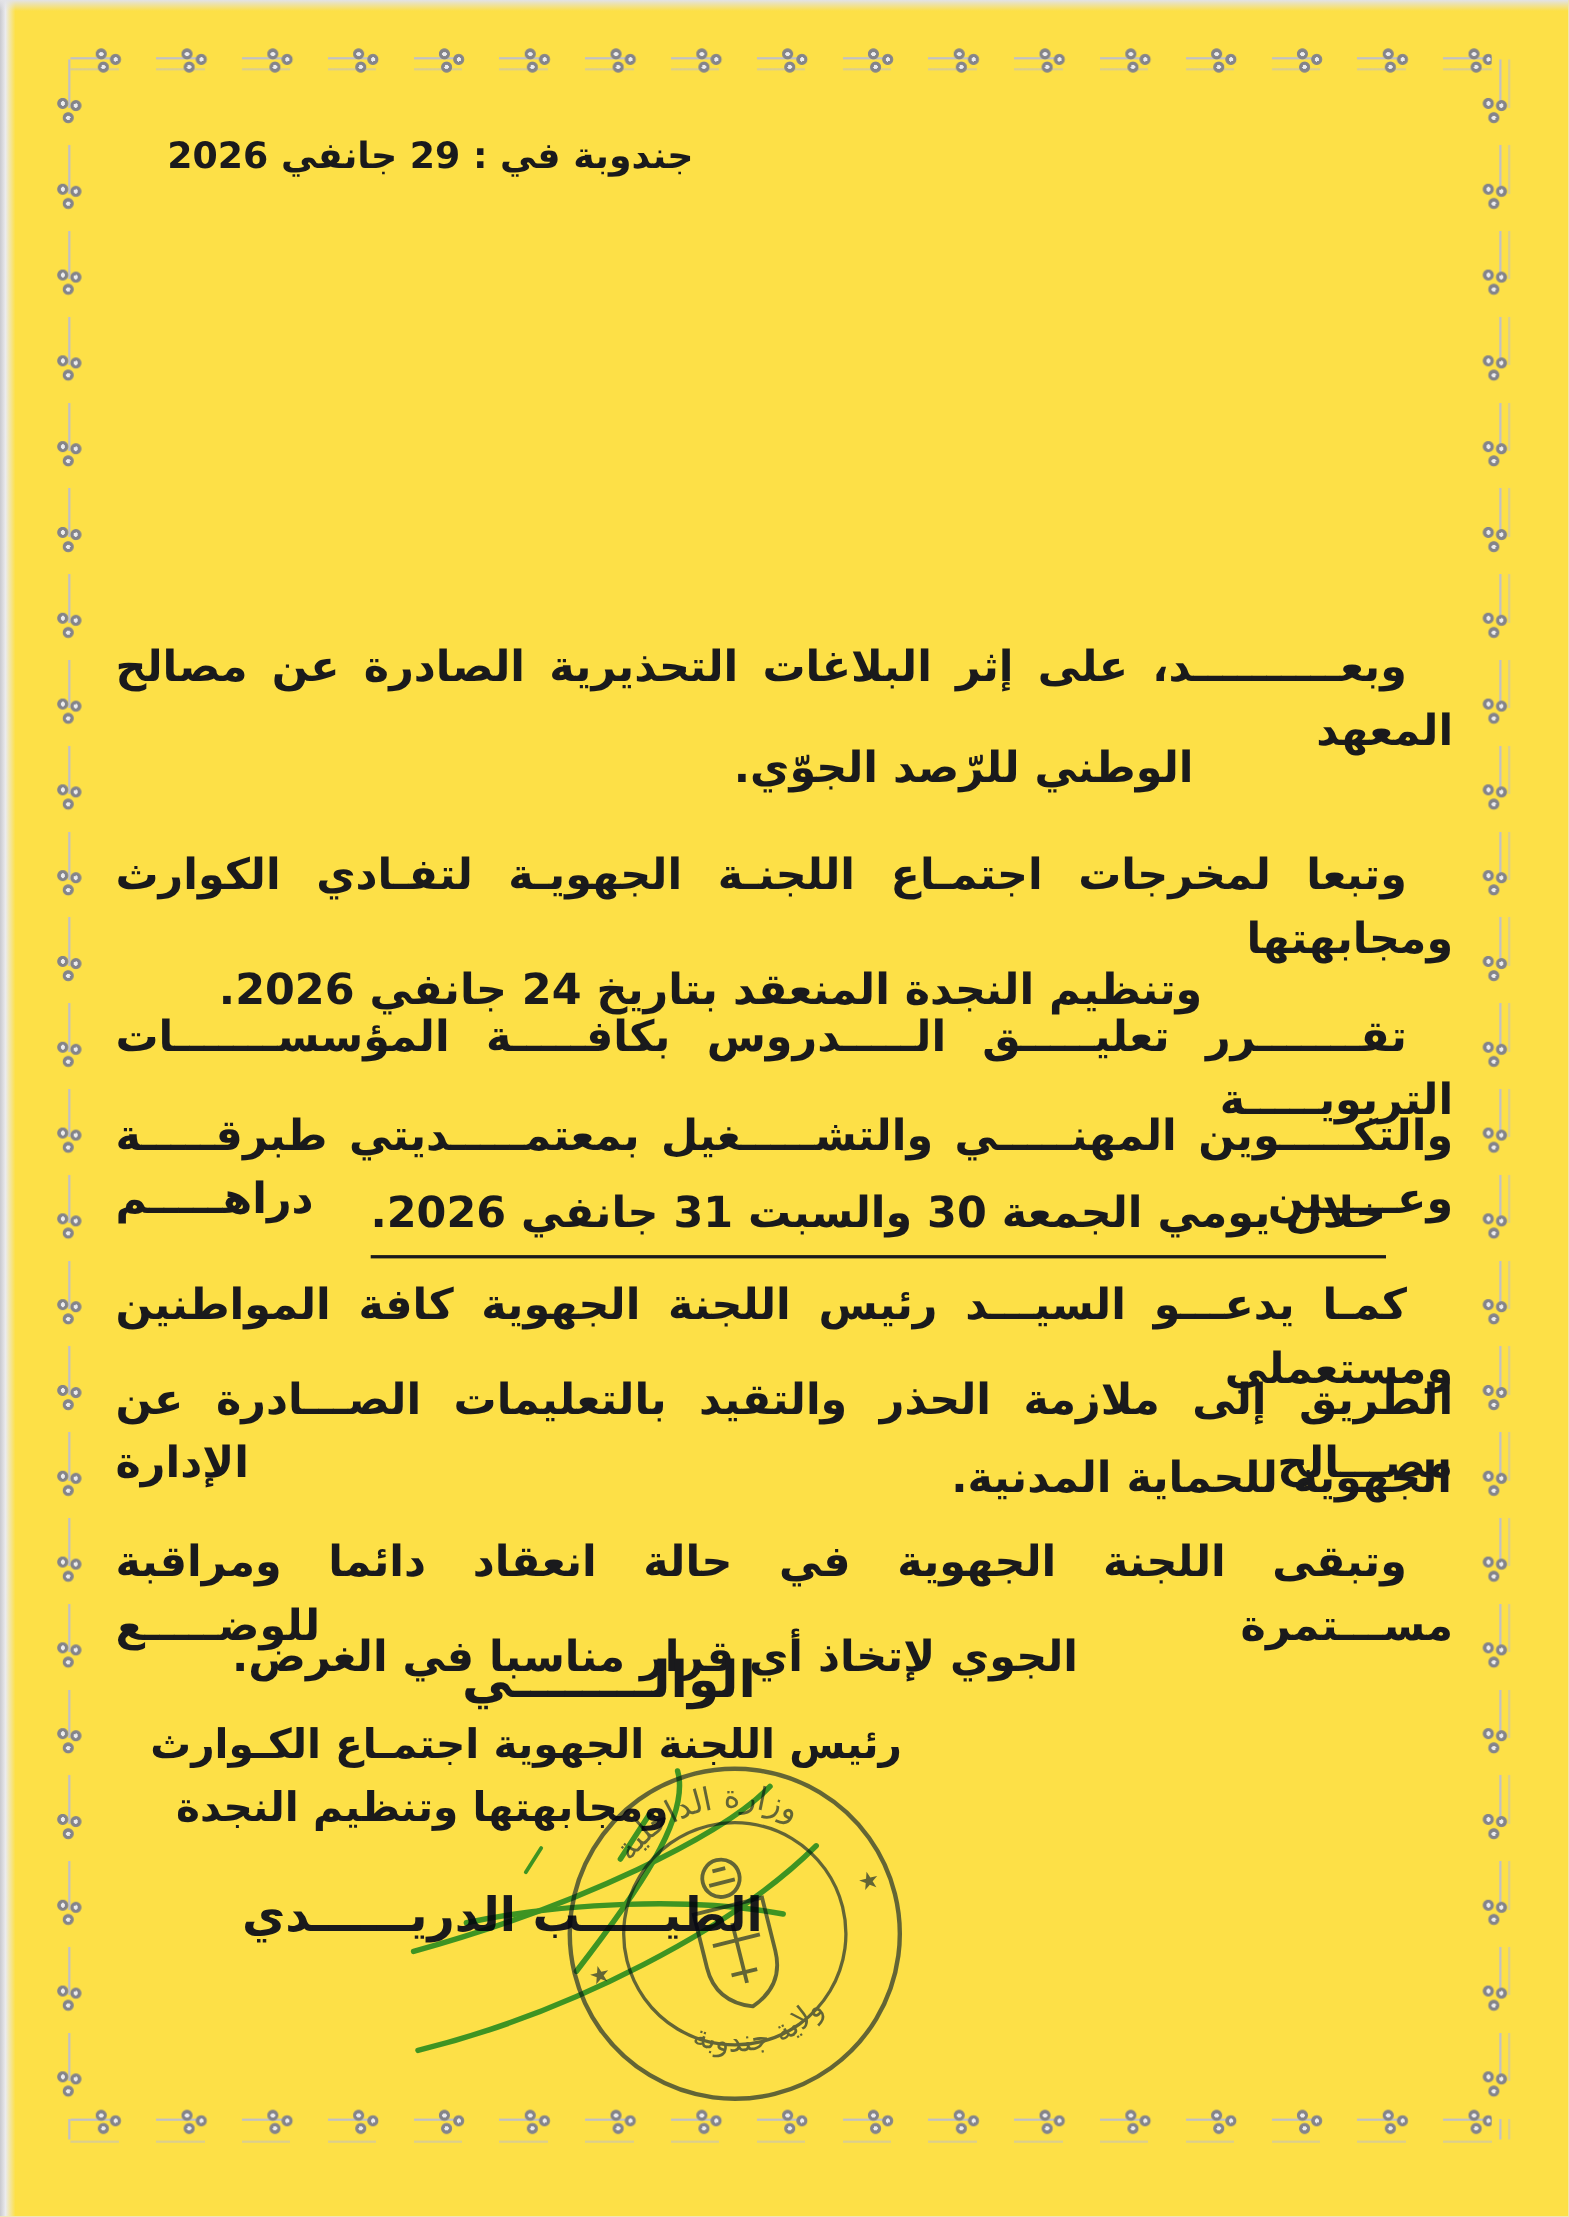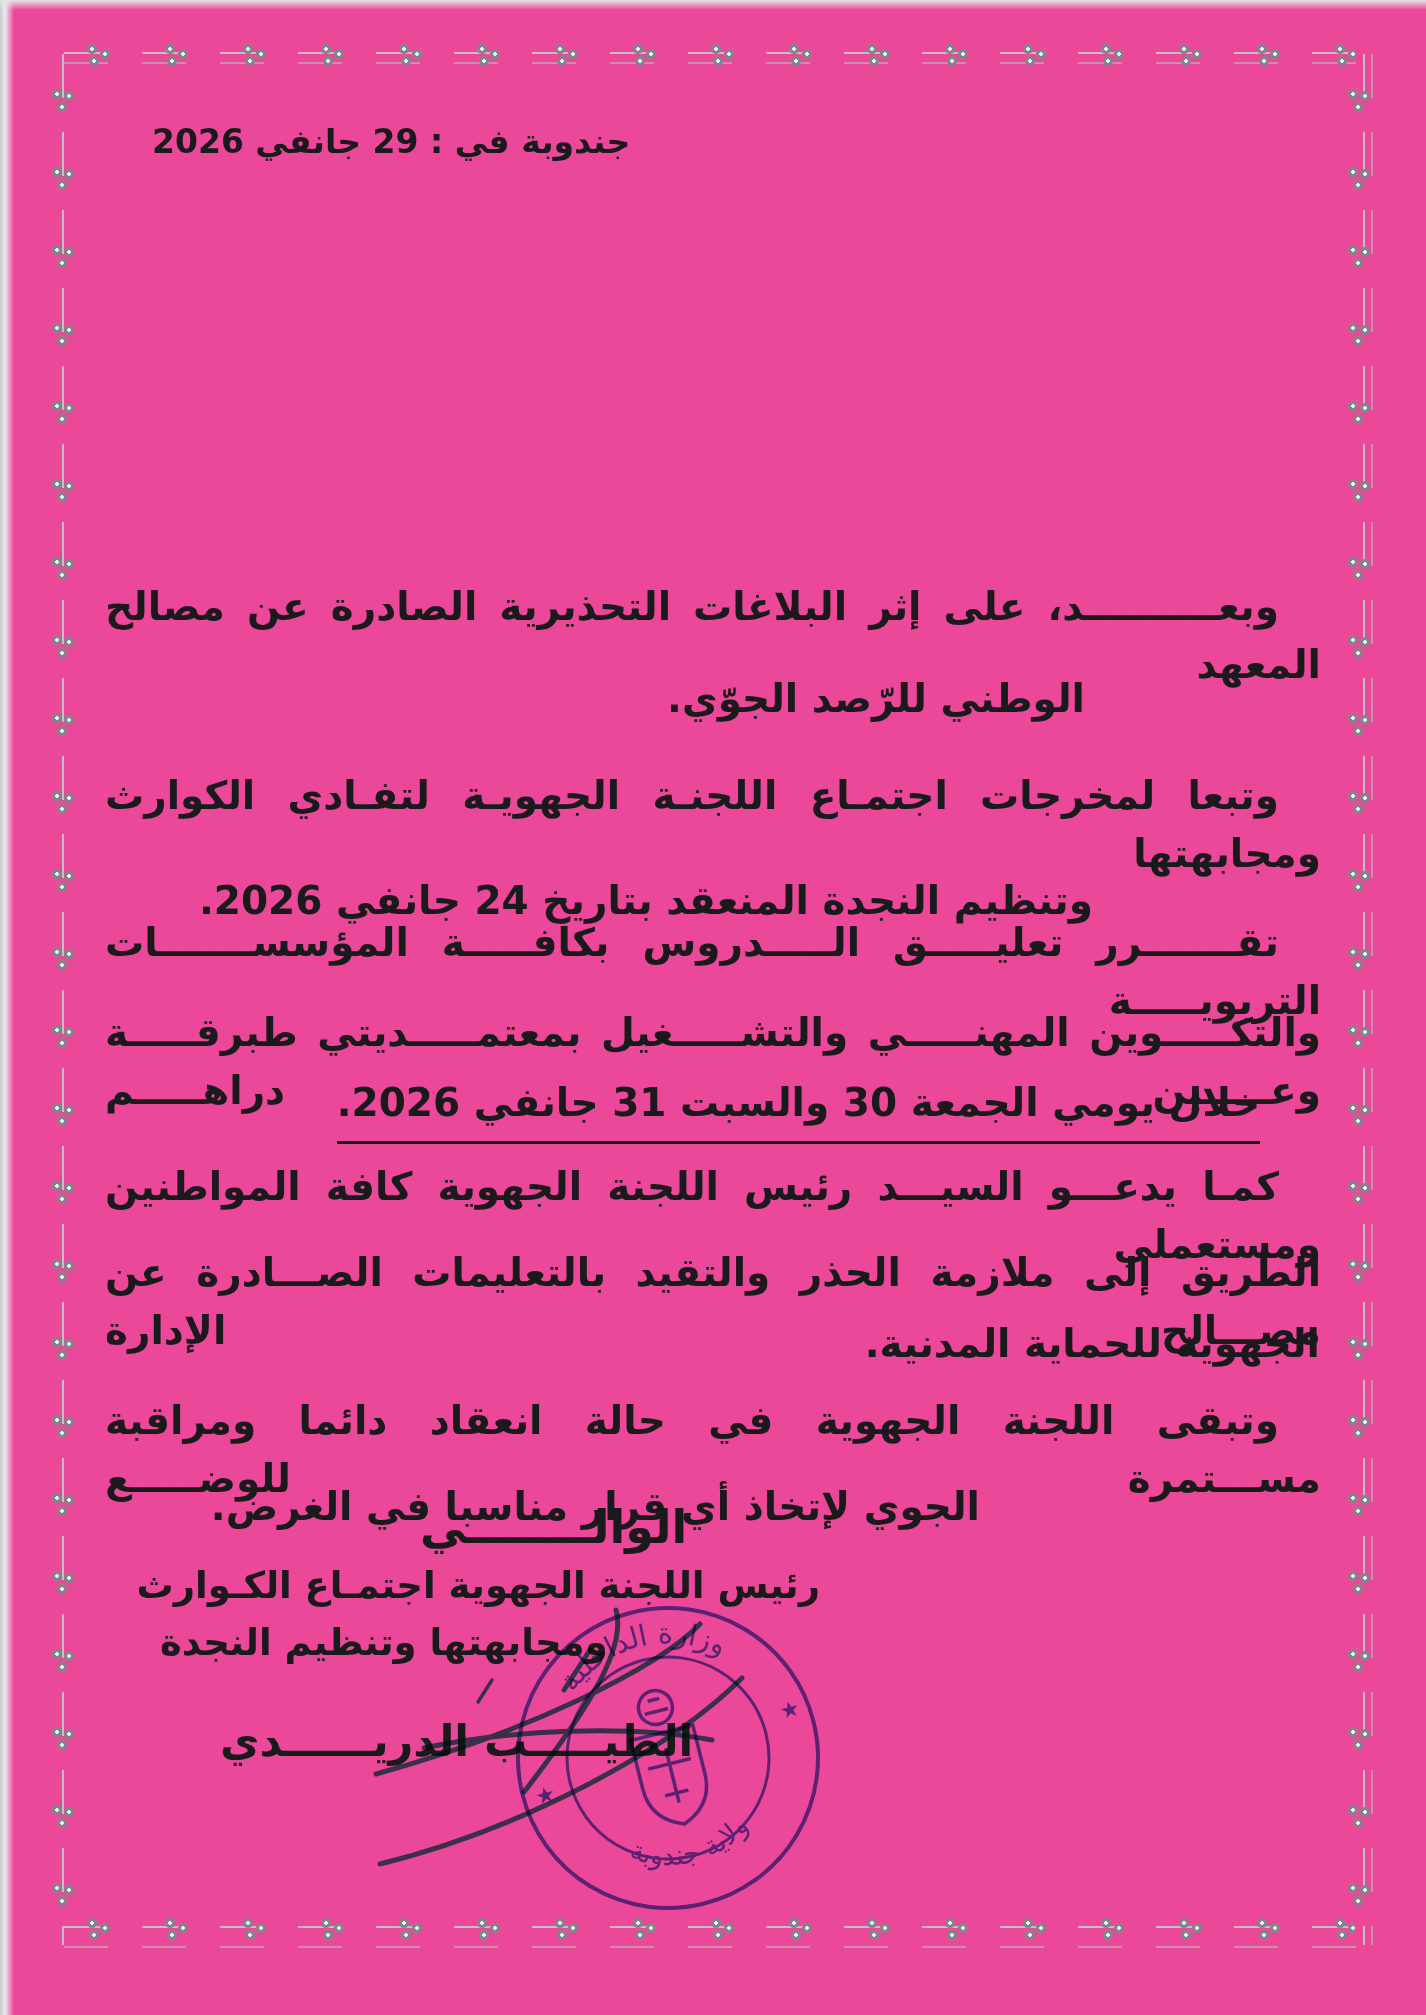--- a/index.html
+++ b/index.html
@@ -1,18 +1,18 @@
 <!DOCTYPE html>
 <html lang="ar"><head>
 <meta charset="utf-8">
 <style>
   html,body{margin:0;padding:0;background:#e8e8ec;}
   .page{
     position:relative; width:1426px; height:2015px; overflow:hidden;
-    background:#ec4899;
+    background:#fde047;
     font-family:"DejaVu Sans", sans-serif;
     color:#1a1a1c;
   }
   .scan-edge-left{position:absolute;left:0;top:0;width:14px;height:100%;
     background:linear-gradient(to right,#c9c9ce 0,#ebebee 5px,rgba(246,246,248,0) 14px);}
   .scan-edge-top{position:absolute;left:0;top:0;width:100%;height:10px;
     background:linear-gradient(to bottom,#e3e3e7 0,rgba(246,246,248,0) 10px);}
 
   
   .fr-line{position:absolute;background:repeating-linear-gradient(to right,#c0c0c6 0 44px,transparent 44px 78px);height:2px;}

